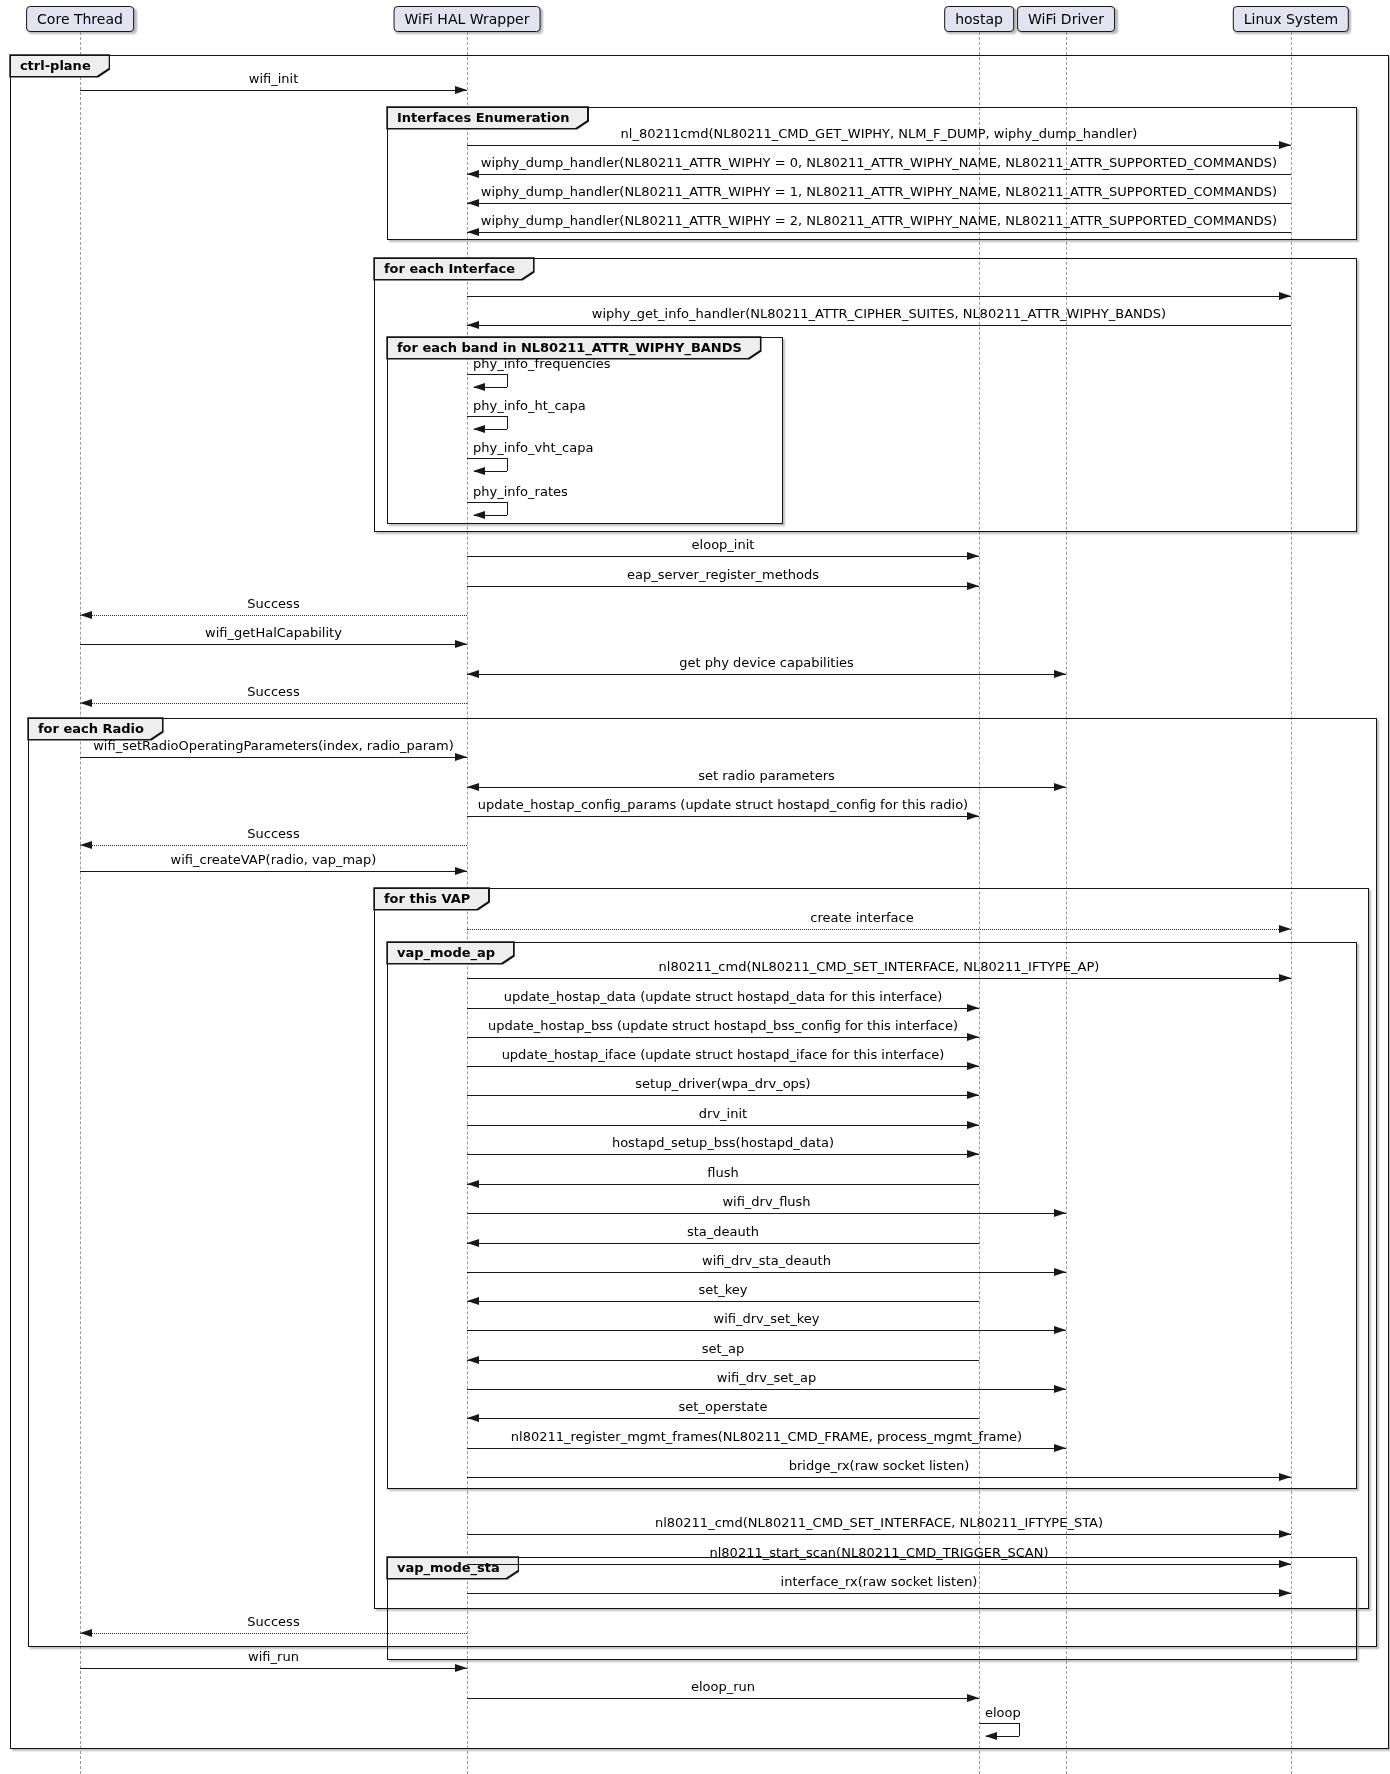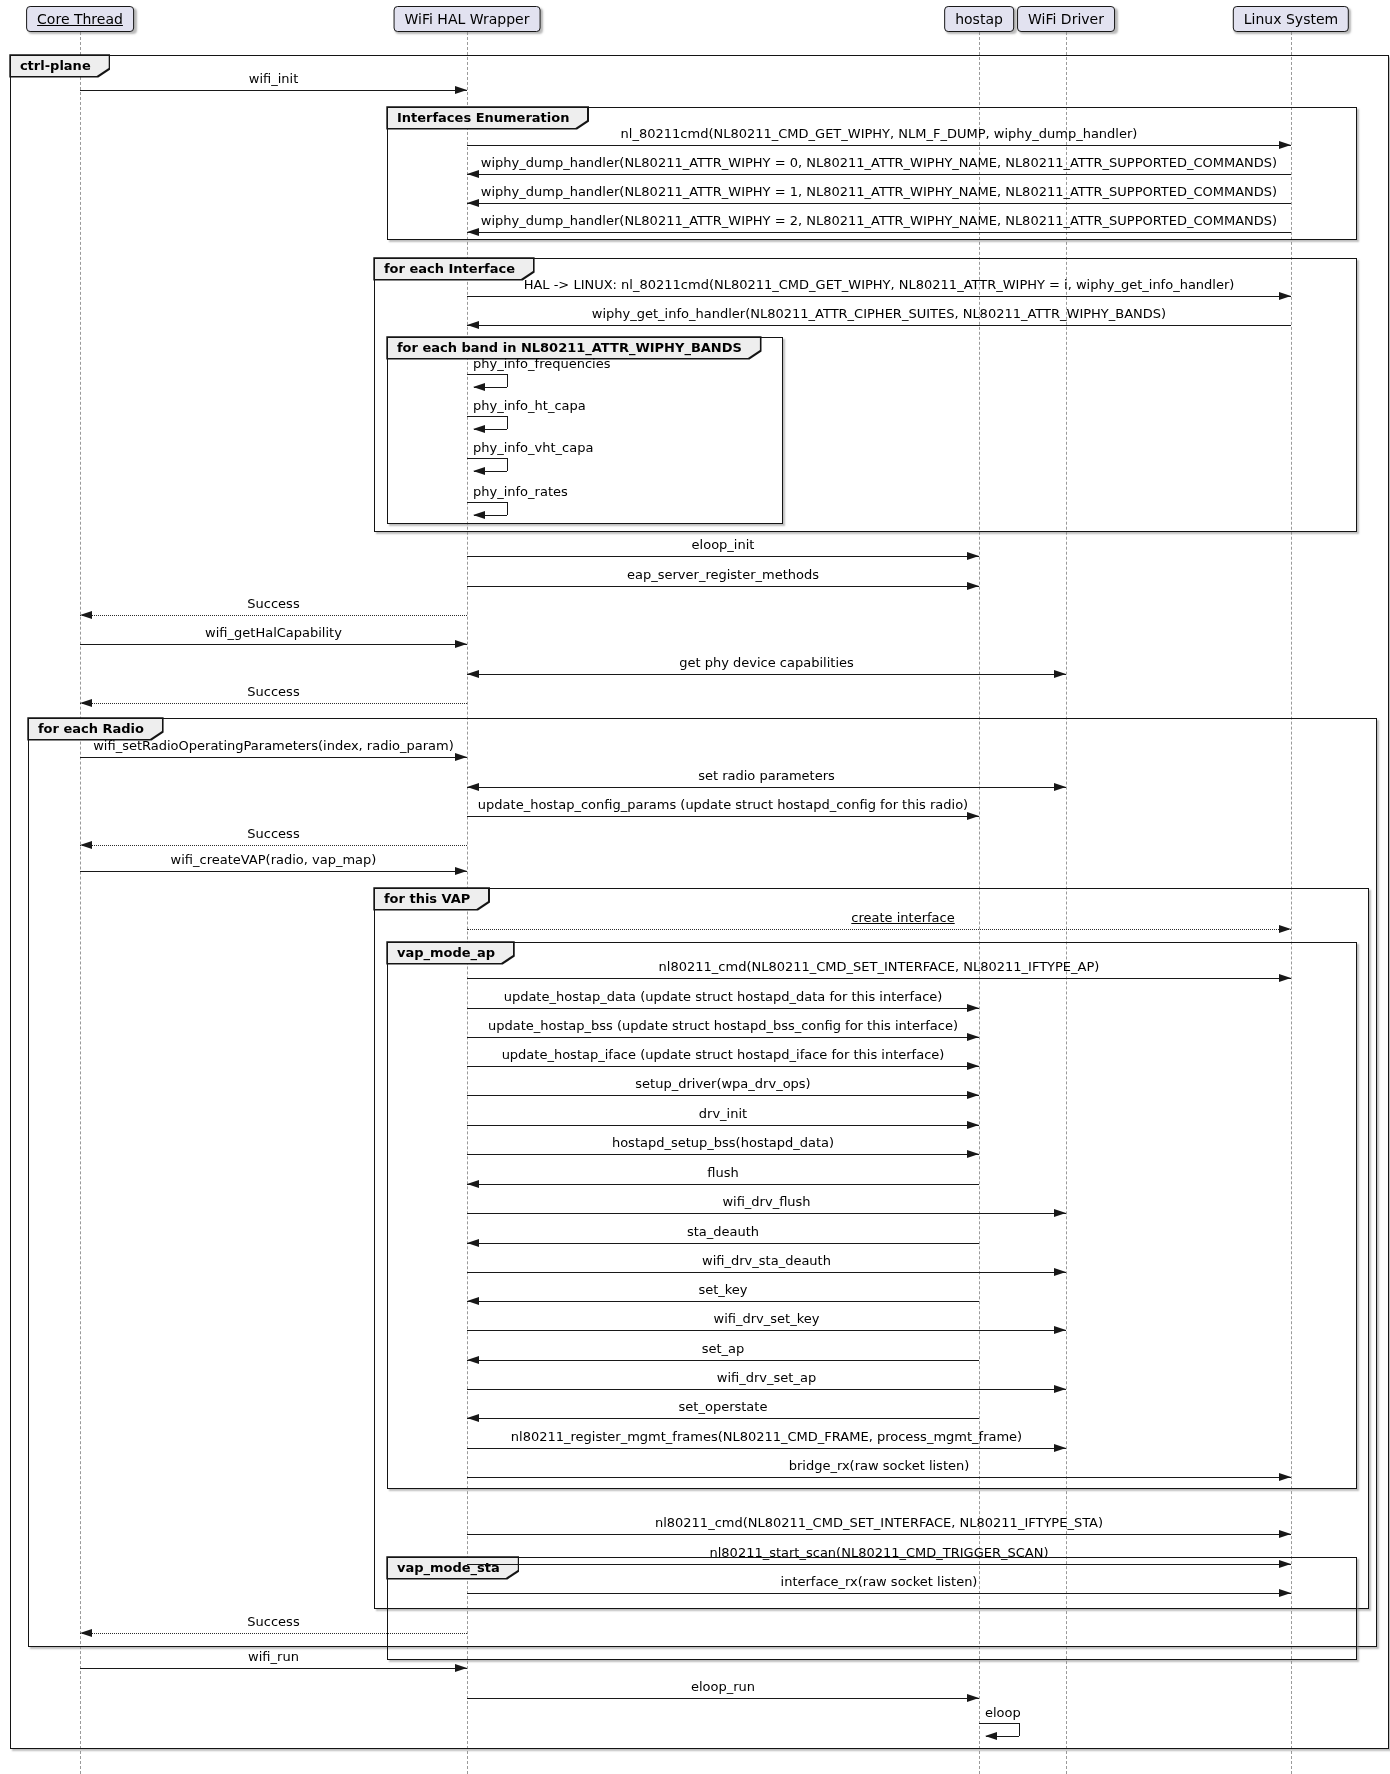--- a/index.html
+++ b/index.html
@@ -103,21 +103,20 @@
     <div class="msg-line solid" style="left: 467px; top: 174px; width: 824px;"></div>
     <div class="msg-label" style="left: 879px; top: 155px;">wiphy_dump_handler(NL80211_ATTR_WIPHY = 0, NL80211_ATTR_WIPHY_NAME, NL80211_ATTR_SUPPORTED_COMMANDS)</div>
     <div class="arrow-l" style="left: 467px; top: 170px;"></div>
     <div class="msg-line solid" style="left: 467px; top: 203px; width: 824px;"></div>
     <div class="msg-label" style="left: 879px; top: 184px;">wiphy_dump_handler(NL80211_ATTR_WIPHY = 1, NL80211_ATTR_WIPHY_NAME, NL80211_ATTR_SUPPORTED_COMMANDS)</div>
     <div class="arrow-l" style="left: 467px; top: 199px;"></div>
     <div class="msg-line solid" style="left: 467px; top: 232px; width: 824px;"></div>
     <div class="msg-label" style="left: 879px; top: 213px;">wiphy_dump_handler(NL80211_ATTR_WIPHY = 2, NL80211_ATTR_WIPHY_NAME, NL80211_ATTR_SUPPORTED_COMMANDS)</div>
     <div class="arrow-l" style="left: 467px; top: 228px;"></div>
     <div class="msg-line solid" style="left: 467px; top: 296px; width: 824px;"></div>
-    <div class="msg-label" style="left: 879px; top: 277px;">HAL -&gt; LINUX: nl_80211cmd(NL80211_CMD_GET_WIPHY, NL80211_ATTR_WIPHY = i, wiphy_get_info_handler)</div>
     <div class="arrow-r" style="left: 1279px; top: 292px;"></div>
     <div class="msg-line solid" style="left: 467px; top: 325px; width: 824px;"></div>
     <div class="msg-label" style="left: 879px; top: 306px;">wiphy_get_info_handler(NL80211_ATTR_CIPHER_SUITES, NL80211_ATTR_WIPHY_BANDS)</div>
     <div class="arrow-l" style="left: 467px; top: 321px;"></div>
     <div class="msg-label self" style="left: 473px; top: 356px;">phy_info_frequencies</div>
     <div class="msg-line solid" style="left: 467px; top: 374px; width: 40px;"></div>
     <div class="msg-vline" style="left: 507px; top: 374px; height: 13px;"></div>
     <div class="msg-line solid" style="left: 474px; top: 387px; width: 33px;"></div>
     <div class="arrow-l" style="left: 473px; top: 383px;"></div>
     <div class="msg-label self" style="left: 473px; top: 398px;">phy_info_ht_capa</div>
@@ -164,21 +163,21 @@
     <div class="msg-line solid" style="left: 467px; top: 816px; width: 512px;"></div>
     <div class="msg-label" style="left: 723px; top: 797px;">update_hostap_config_params (update struct hostapd_config for this radio)</div>
     <div class="arrow-r" style="left: 967px; top: 812px;"></div>
     <div class="msg-line dotted" style="left: 80px; top: 845px; width: 387px;"></div>
     <div class="msg-label" style="left: 273.5px; top: 826px;">Success</div>
     <div class="arrow-l" style="left: 80px; top: 841px;"></div>
     <div class="msg-line solid" style="left: 80px; top: 871px; width: 387px;"></div>
     <div class="msg-label" style="left: 273.5px; top: 852px;">wifi_createVAP(radio, vap_map)</div>
     <div class="arrow-r" style="left: 455px; top: 867px;"></div>
     <div class="msg-line dotted" style="left: 467px; top: 929px; width: 824px;"></div>
-    <div class="msg-label" style="left: 903px; top: 910px; text-decoration: underline;">create interface</div>
+    <div class="msg-label" style="left: 862px; top: 910px;">create interface</div>
     <div class="arrow-r" style="left: 1279px; top: 925px;"></div>
     <div class="msg-line solid" style="left: 467px; top: 978px; width: 824px;"></div>
     <div class="msg-label" style="left: 879px; top: 959px;">nl80211_cmd(NL80211_CMD_SET_INTERFACE, NL80211_IFTYPE_AP)</div>
     <div class="arrow-r" style="left: 1279px; top: 974px;"></div>
     <div class="msg-line solid" style="left: 467px; top: 1008px; width: 512px;"></div>
     <div class="msg-label" style="left: 723px; top: 989px;">update_hostap_data (update struct hostapd_data for this interface)</div>
     <div class="arrow-r" style="left: 967px; top: 1004px;"></div>
     <div class="msg-line solid" style="left: 467px; top: 1037px; width: 512px;"></div>
     <div class="msg-label" style="left: 723px; top: 1018px;">update_hostap_bss (update struct hostapd_bss_config for this interface)</div>
     <div class="arrow-r" style="left: 967px; top: 1033px;"></div>
@@ -243,18 +242,18 @@
     <div class="msg-label" style="left: 273.5px; top: 1649px;">wifi_run</div>
     <div class="arrow-r" style="left: 455px; top: 1664px;"></div>
     <div class="msg-line solid" style="left: 467px; top: 1698px; width: 512px;"></div>
     <div class="msg-label" style="left: 723px; top: 1679px;">eloop_run</div>
     <div class="arrow-r" style="left: 967px; top: 1694px;"></div>
     <div class="msg-label self" style="left: 985px; top: 1705px;">eloop</div>
     <div class="msg-line solid" style="left: 979px; top: 1723px; width: 40px;"></div>
     <div class="msg-vline" style="left: 1019px; top: 1723px; height: 13px;"></div>
     <div class="msg-line solid" style="left: 986px; top: 1736px; width: 33px;"></div>
     <div class="arrow-l" style="left: 985px; top: 1732px;"></div>
-    <div class="participant" style="left: 80px; top: 6px; text-decoration: underline;">Core Thread</div>
+    <div class="participant" style="left: 80px; top: 6px;">Core Thread</div>
     <div class="participant" style="left: 467px; top: 6px;">WiFi HAL Wrapper</div>
     <div class="participant" style="left: 979px; top: 6px;">hostap</div>
     <div class="participant" style="left: 1066px; top: 6px;">WiFi Driver</div>
     <div class="participant" style="left: 1291px; top: 6px;">Linux System</div>
   </div>
 
 </body></html>

